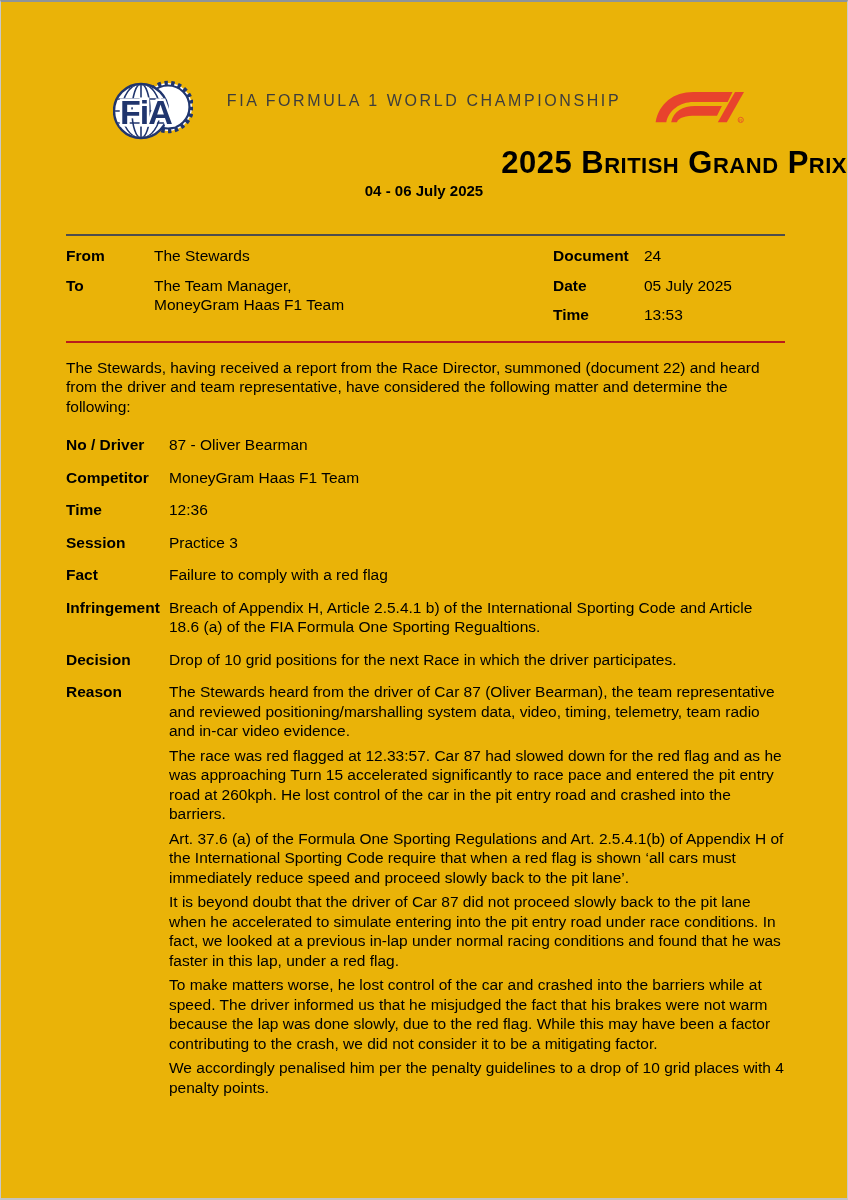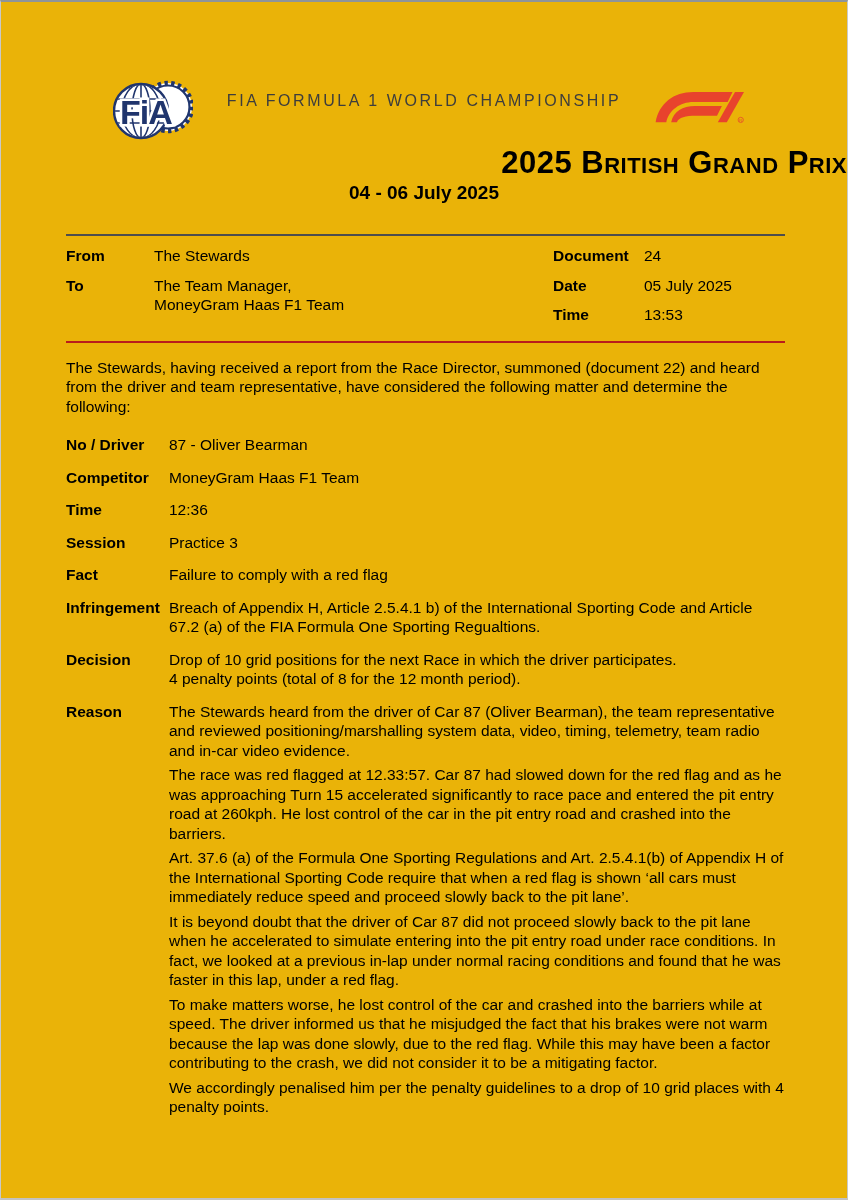--- a/index.html
+++ b/index.html
@@ -32,21 +32,21 @@
     position:absolute; left:0; right:0; top:143px;
     text-align:right;
     font-size:31px; font-weight:bold;
     font-variant:small-caps;
     letter-spacing:0.5px;
     margin-left:36px;
   }
   .event-dates {
     position:absolute; left:0; right:0; top:180px;
     text-align:center;
-    font-size:19px; font-weight:bold;
+    font-size:15px; font-weight:bold;
   }
 
   
   .doc {
     position:absolute; top:232px; left:65px; width:719px;
     font-size:15.5px; line-height:19.5px;
   }
 
   .meta-block {
     border-top:2px solid #4d4d4d;
@@ -177,28 +177,27 @@
         <div class="fvalue">Practice 3</div>
       </div>
 
       <div class="frow">
         <div class="flabel">Fact</div>
         <div class="fvalue">Failure to comply with a red flag</div>
       </div>
 
       <div class="frow">
         <div class="flabel">Infringement</div>
-        <div class="fvalue">Breach of Appendix H, Article 2.5.4.1 b) of the International Sporting Code and Article 67.2 (a) of the FIA Formula One Sporting Regualtions.</div>
+        <div class="fvalue">Breach of Appendix H, Article 2.5.4.1 b) of the International Sporting Code and Article 18.6 (a) of the FIA Formula One Sporting Regualtions.</div>
       </div>
 
       <div class="frow">
         <div class="flabel">Decision</div>
         <div class="fvalue">
           <div>Drop of 10 grid positions for the next Race in which the driver participates.</div>
-          <div>4 penalty points (total of 8 for the 12 month period).</div>
         </div>
       </div>
 
       <div class="frow">
         <div class="flabel">Reason</div>
         <div class="fvalue">
           <p>The Stewards heard from the driver of Car 87 (Oliver Bearman), the team representative and reviewed positioning/marshalling system data, video, timing, telemetry, team radio and in-car video evidence.</p>
           <p>The race was red flagged at 12.33:57. Car 87 had slowed down for the red flag and as he was approaching Turn 15 accelerated significantly to race pace and entered the pit entry road at 260kph. He lost control of the car in the pit entry road and crashed into the barriers.</p>
           <p>Art. 37.6 (a) of the Formula One Sporting Regulations and Art. 2.5.4.1(b) of Appendix H of the International Sporting Code require that when a red flag is shown ‘all cars must immediately reduce speed and proceed slowly back to the pit lane’.</p>
           <p>It is beyond doubt that the driver of Car 87 did not proceed slowly back to the pit lane when he accelerated to simulate entering into the pit entry road under race conditions. In fact, we looked at a previous in-lap under normal racing conditions and found that he was faster in this lap, under a red flag.</p>

